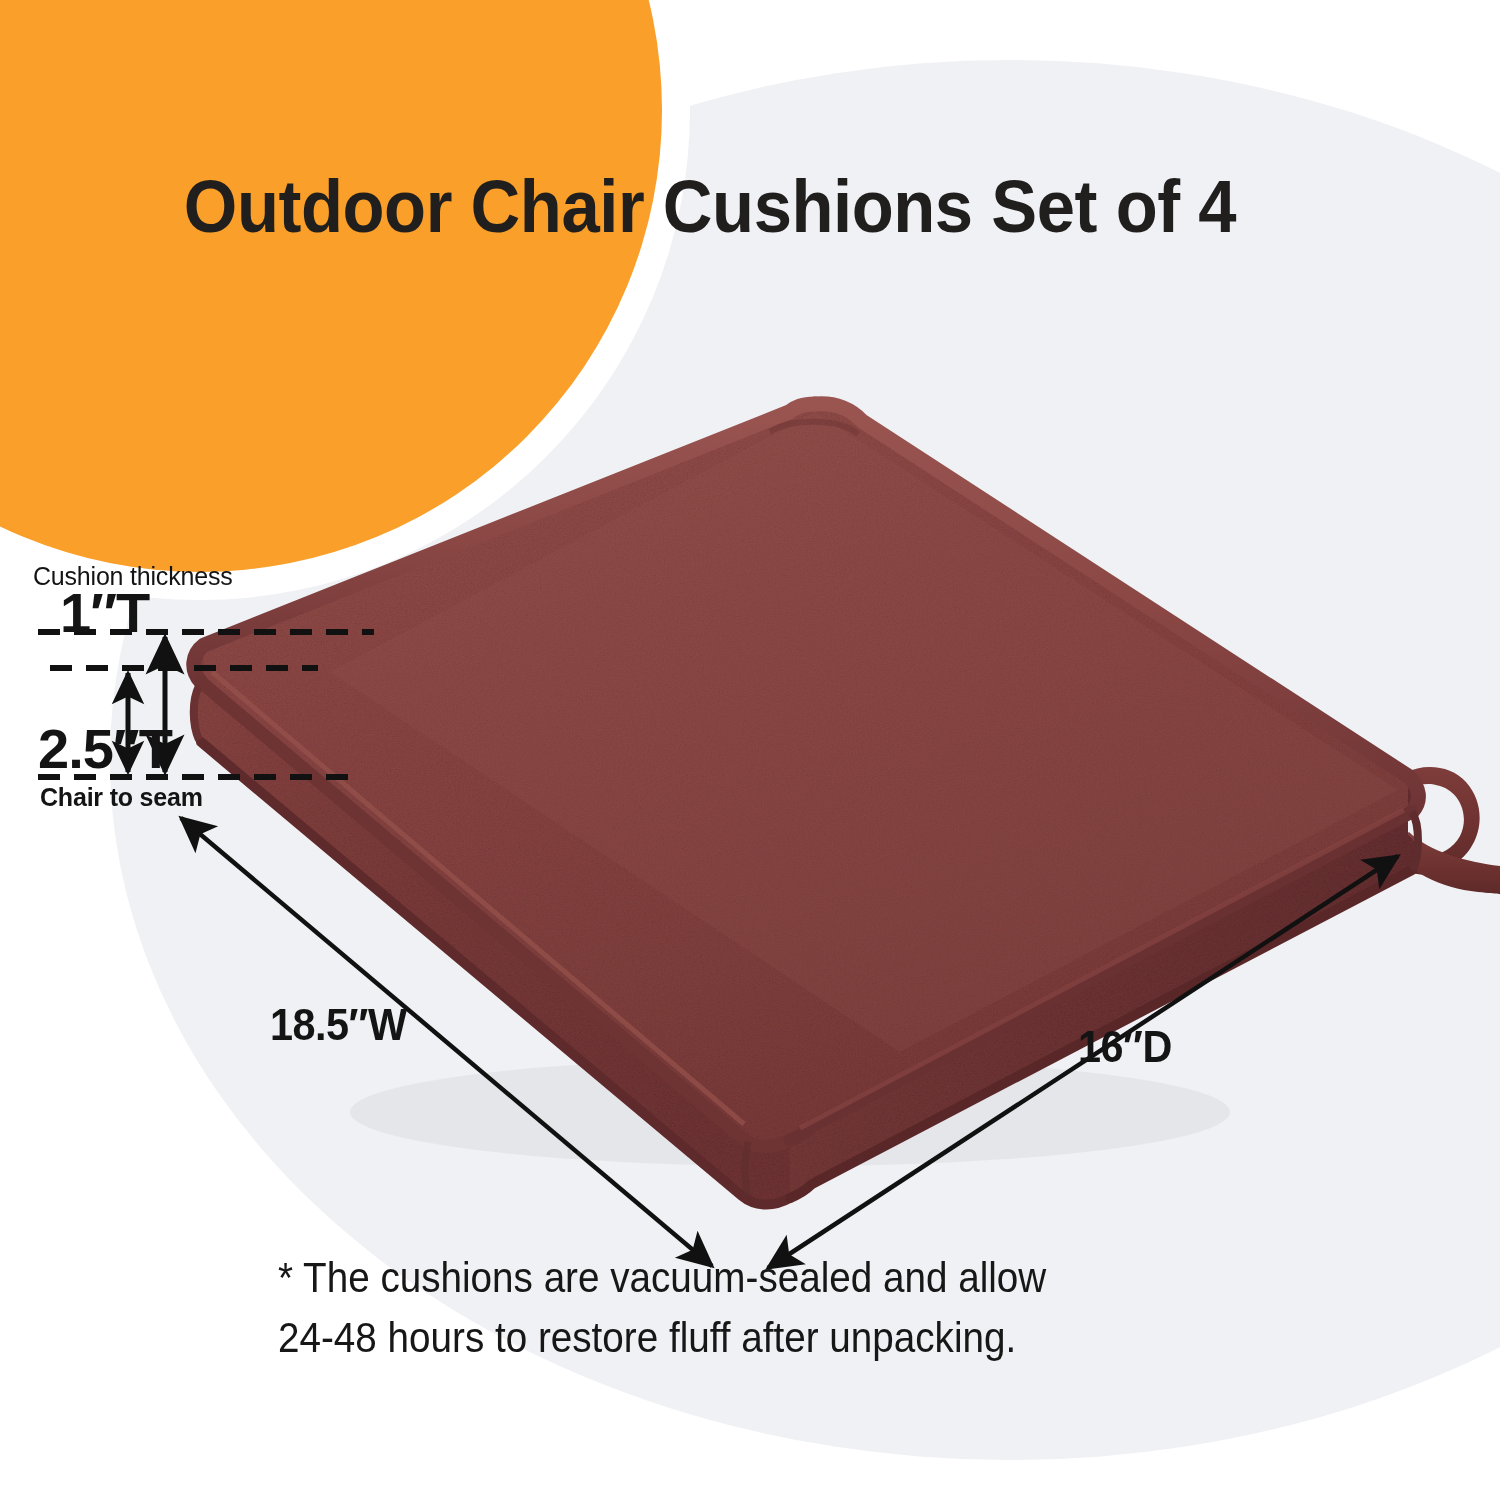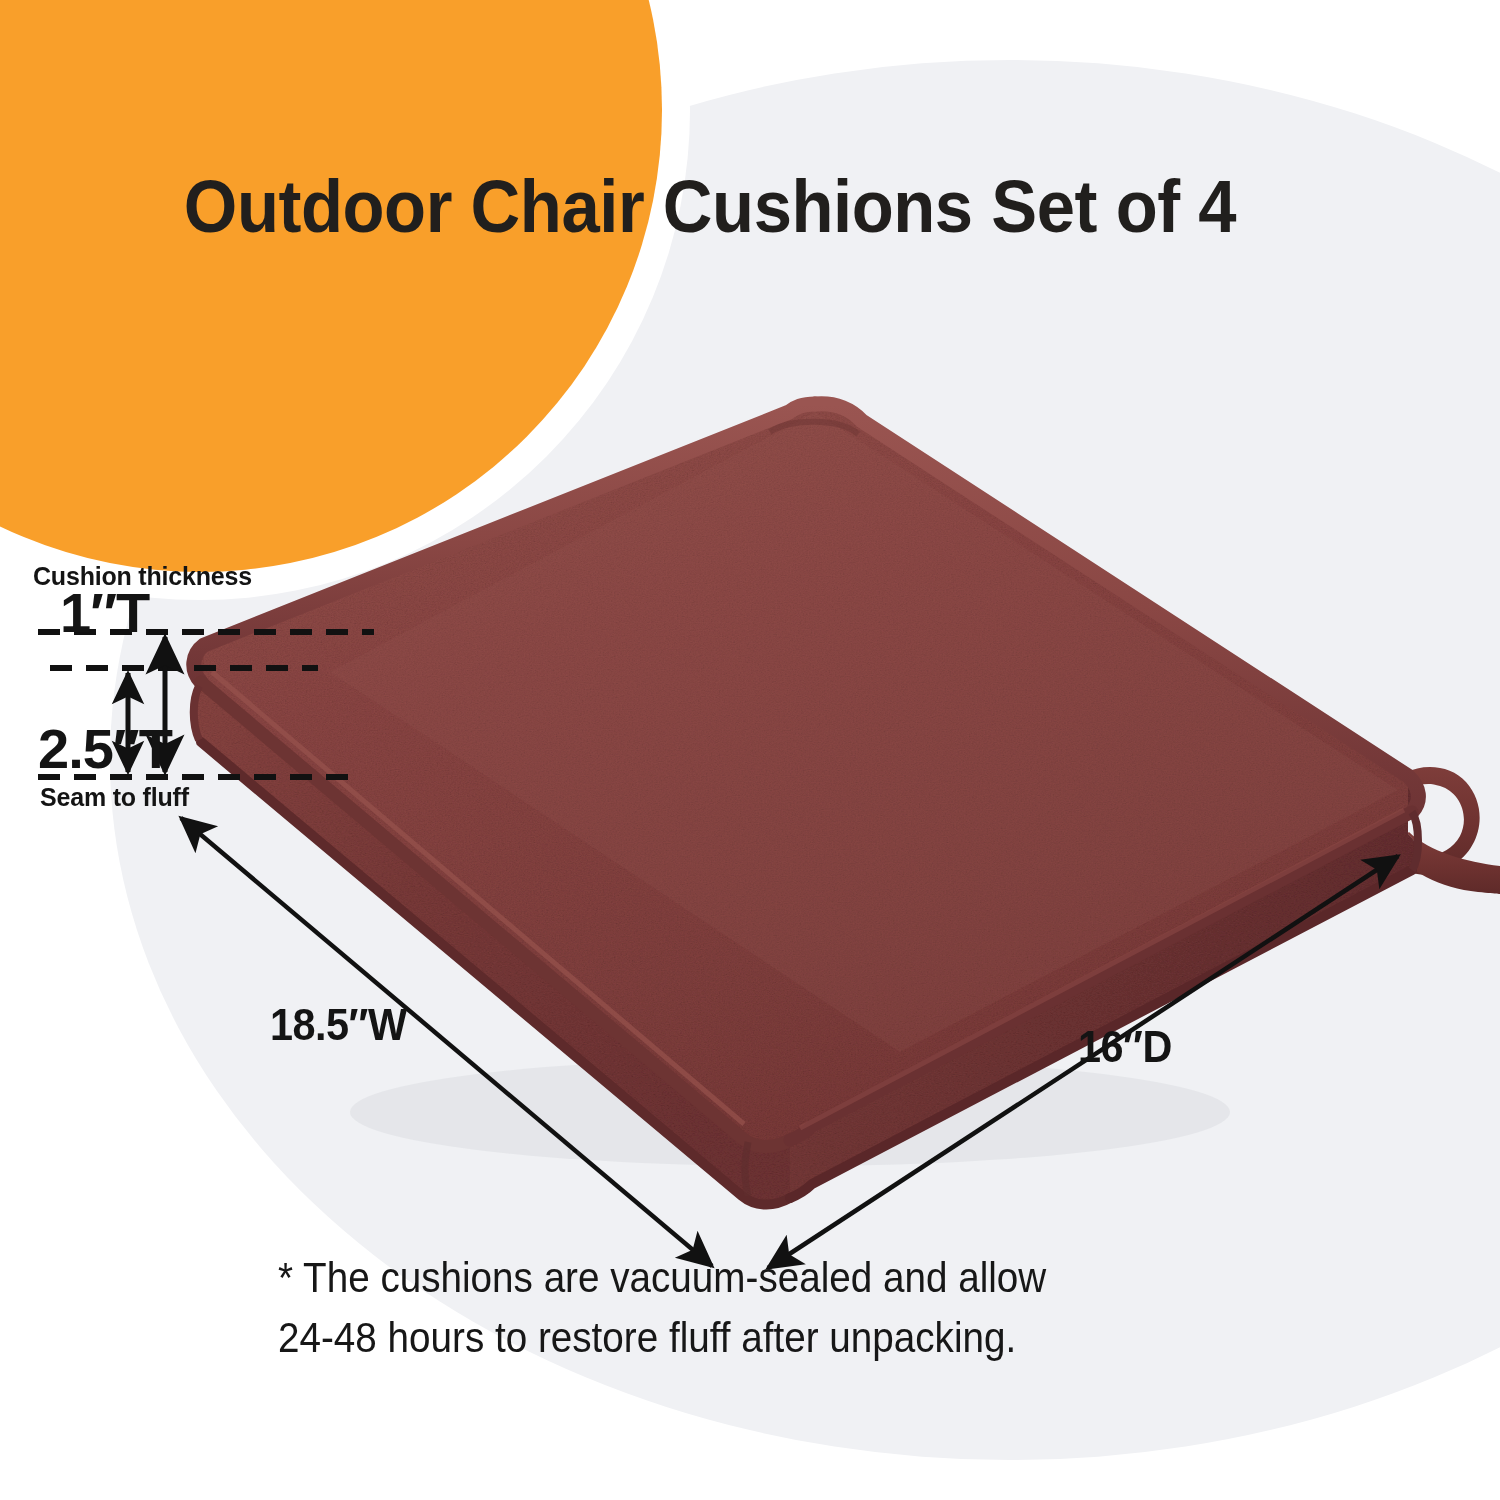--- a/index.html
+++ b/index.html
@@ -25,21 +25,21 @@
     transform-origin:center center;
     white-space:nowrap;
     line-height:1.05;
   }
 
   
   .dimlabel{position:absolute;white-space:nowrap;color:#141414;}
 
   #lbl-cushion-thickness{
     left:33px;top:562px;
-    font-size:25px;font-weight:bold;letter-spacing:-0.2px;
+    font-size:25px;font-weight:normal;letter-spacing:-0.2px;
   }
   #lbl-3T{
     left:60px;top:580px;
     font-size:56px;font-weight:bold;letter-spacing:-1px;
   }
   #lbl-25T{
     left:38px;top:716px;
     font-size:56px;font-weight:bold;letter-spacing:-1px;
   }
   #lbl-seam-to-seam{
@@ -263,21 +263,21 @@
   </svg>
 
   <div id="title">Outdoor Chair Cushions Set of 4</div>
 
   <div class="dimlabel" id="lbl-cushion-thickness">Cushion thickness</div>
 
   <div class="dimlabel" id="lbl-3T">1″T</div>
 
   <div class="dimlabel" id="lbl-25T">2.5″T</div>
 
-  <div class="dimlabel" id="lbl-seam-to-seam">Seam to fluff</div>
+  <div class="dimlabel" id="lbl-seam-to-seam">Chair to seam</div>
 
   <div class="dimlabel" id="lbl-width">18.5″W</div>
 
   <div class="dimlabel" id="lbl-depth">16″D</div>
 
   <div id="footnote">*  The cushions are vacuum-sealed and allow
     24-48 hours to restore fluff after unpacking.</div>
 
 </div>
 

